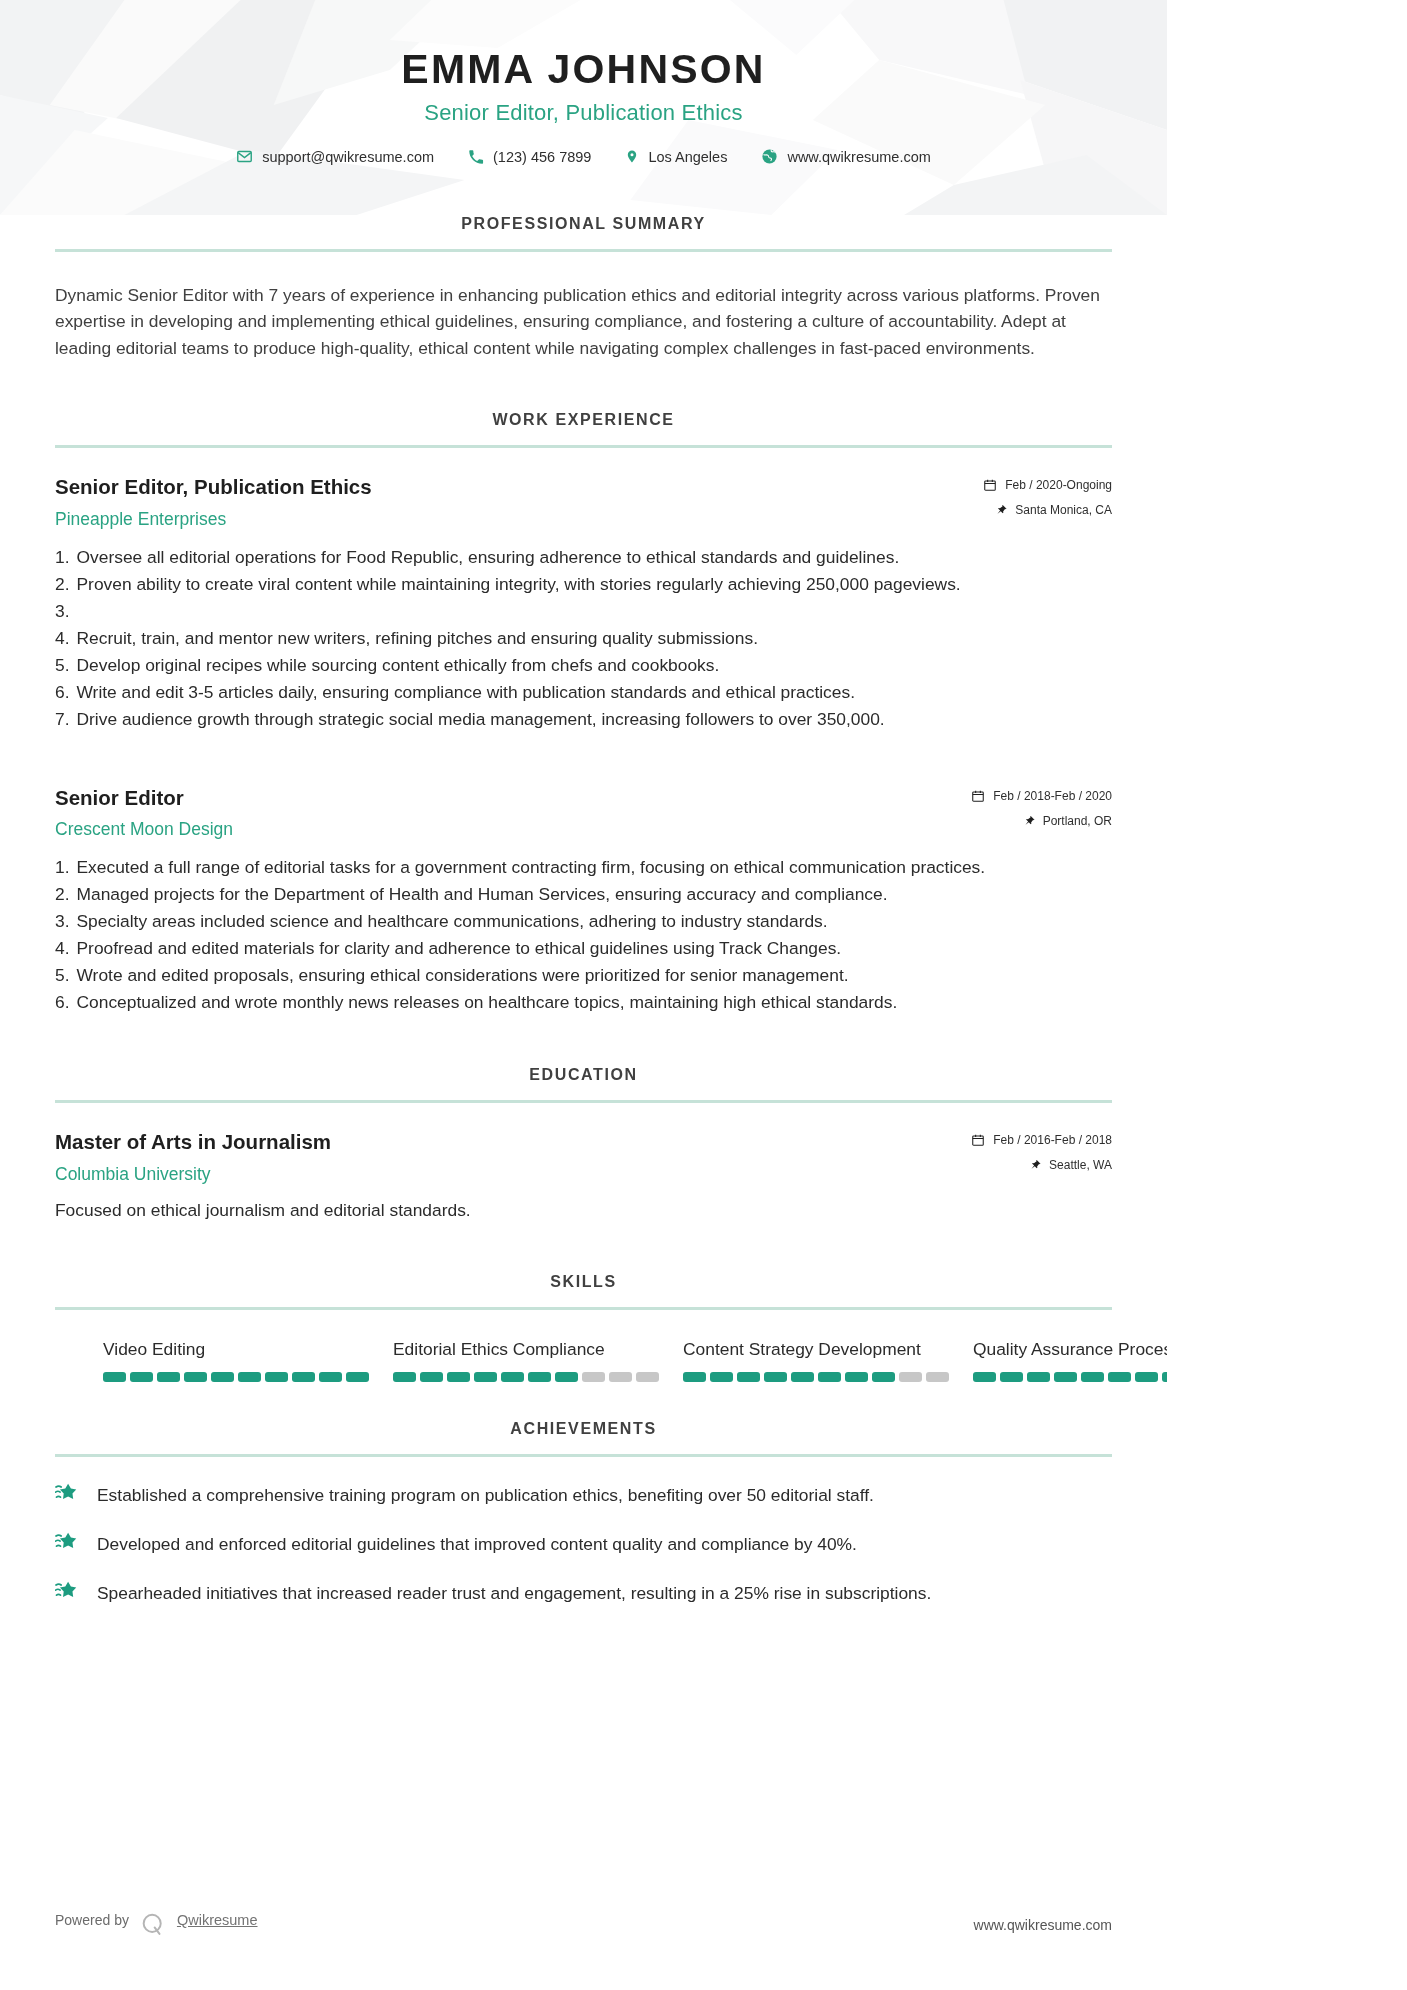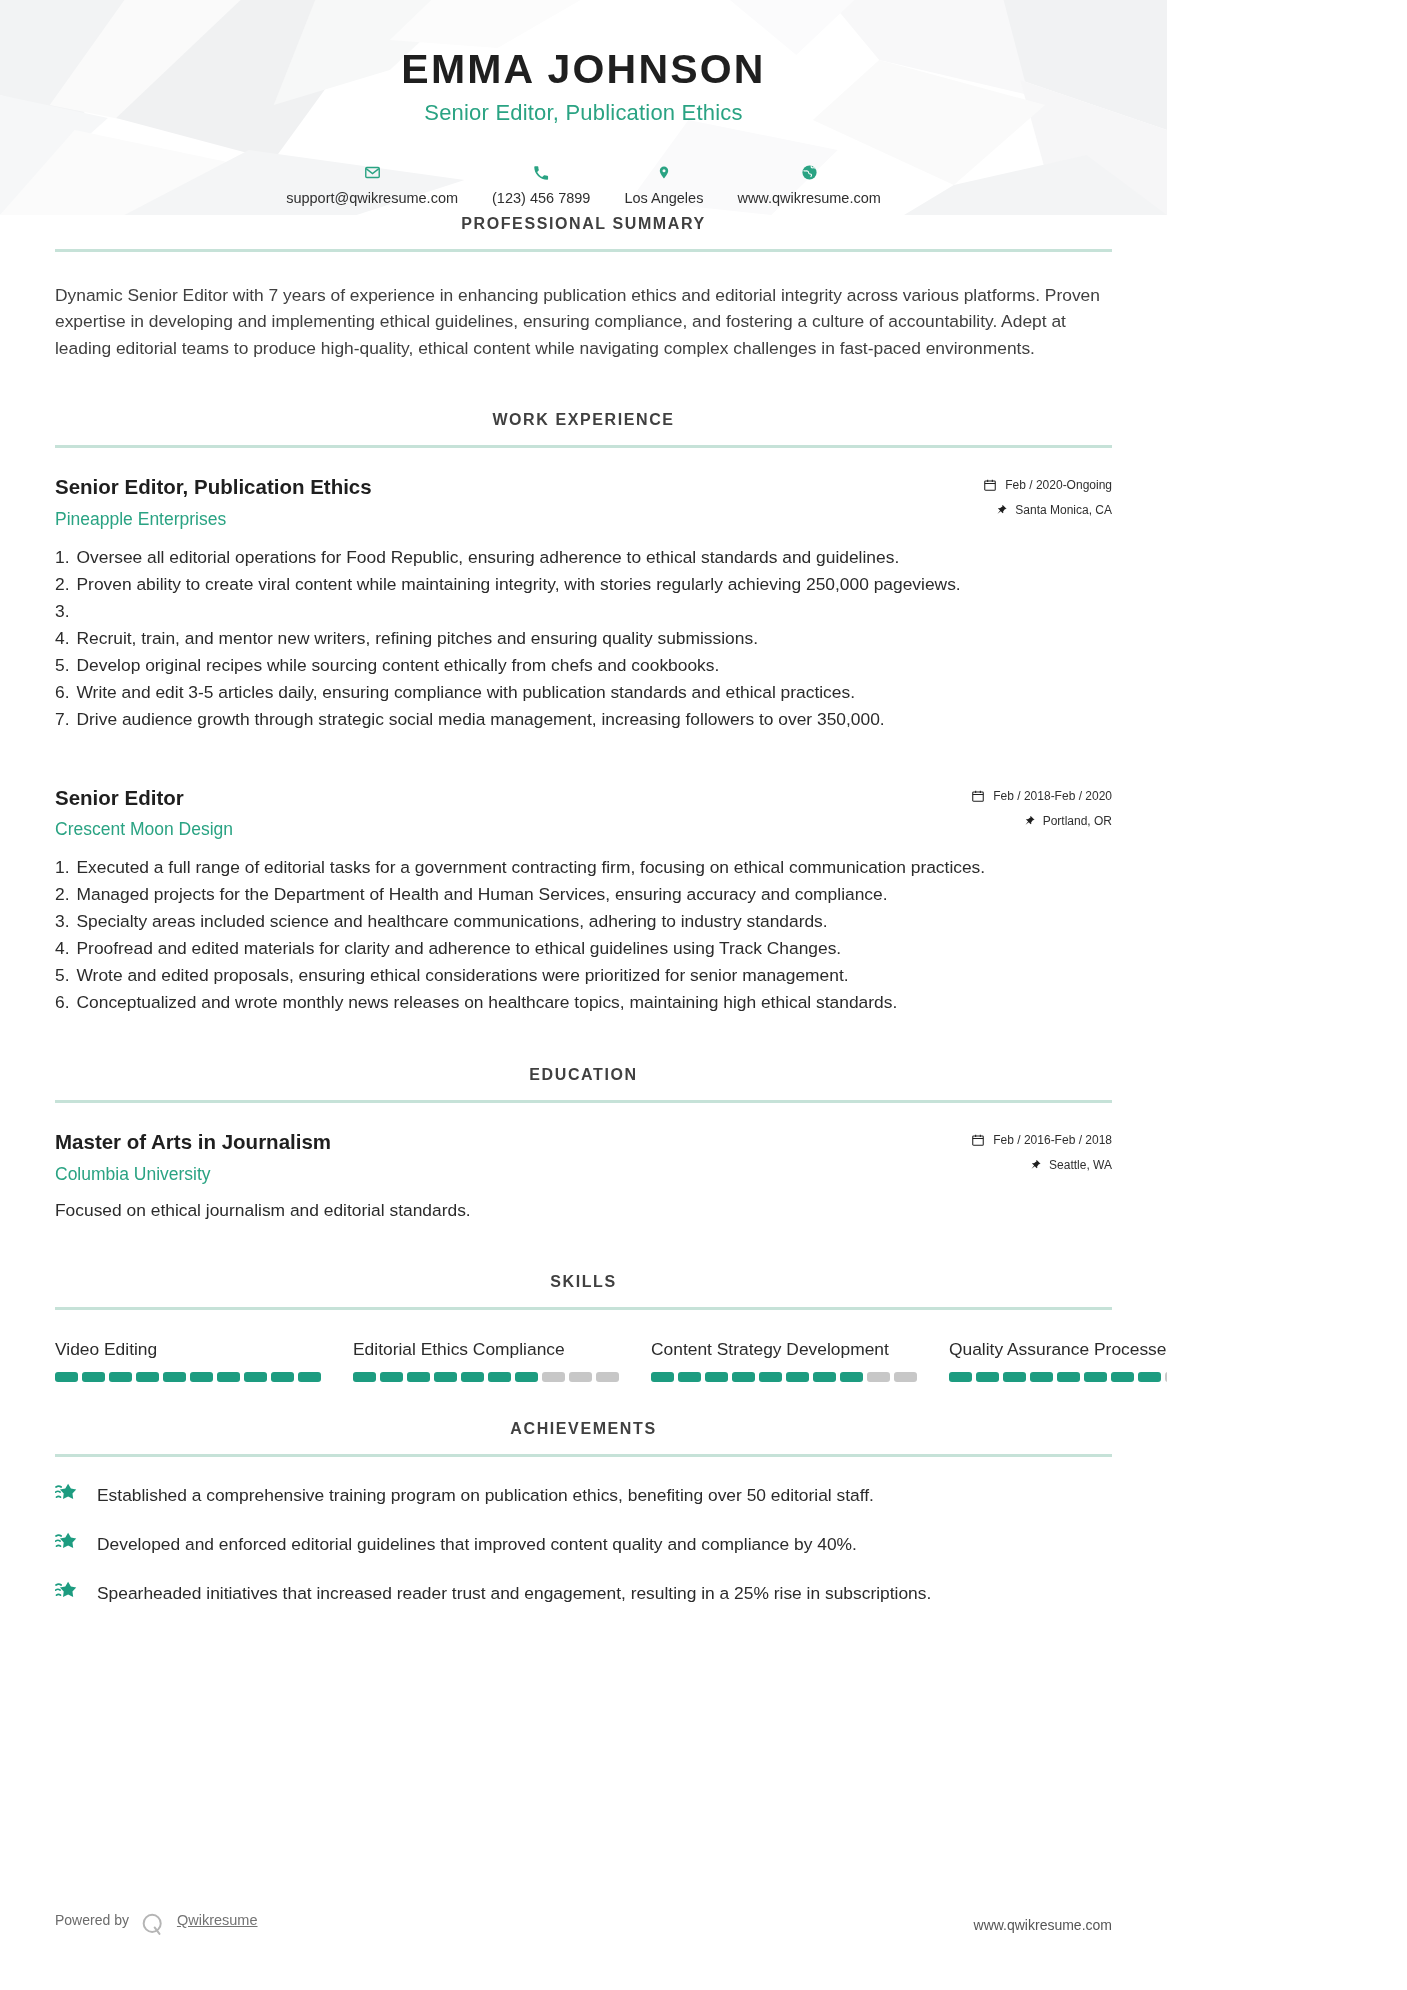--- a/index.html
+++ b/index.html
@@ -58,23 +58,22 @@
     justify-content: center;
     align-items: center;
     gap: 0px;
     font-size: 14.5px;
     color: #2f2f2f;
   }
   .contact .citem {
     display: inline-flex;
     align-items: center;
     gap: 9px;
-    margin: 16px 17px;
+    margin: 0 17px;
     white-space: nowrap;
-    flex-direction: column;
   }
   .contact svg { display: block; }
 
   
   .section { padding: 0 55px; }
   .sec-title {
     text-align: center;
     font-size: 16px;
     font-weight: bold;
     letter-spacing: 1.6px;
@@ -147,22 +146,23 @@
     font-size: 17.4px;
     line-height: 1.5;
     color: #2b2b2b;
   }
 
   
   .skills-grid {
     margin-top: 28px;
     display: grid;
     grid-template-columns: repeat(4, 1fr);
-    column-gap: 32px;
+    column-gap: 24px;
     align-items: start;
+    margin-left: 48px;
   }
   .skill-name {
     font-size: 17.4px;
     color: #2b2b2b;
     line-height: 1.32;
     min-height: 23px;
   }
   .skill-bar {
     margin-top: 11px;
     display: flex;

